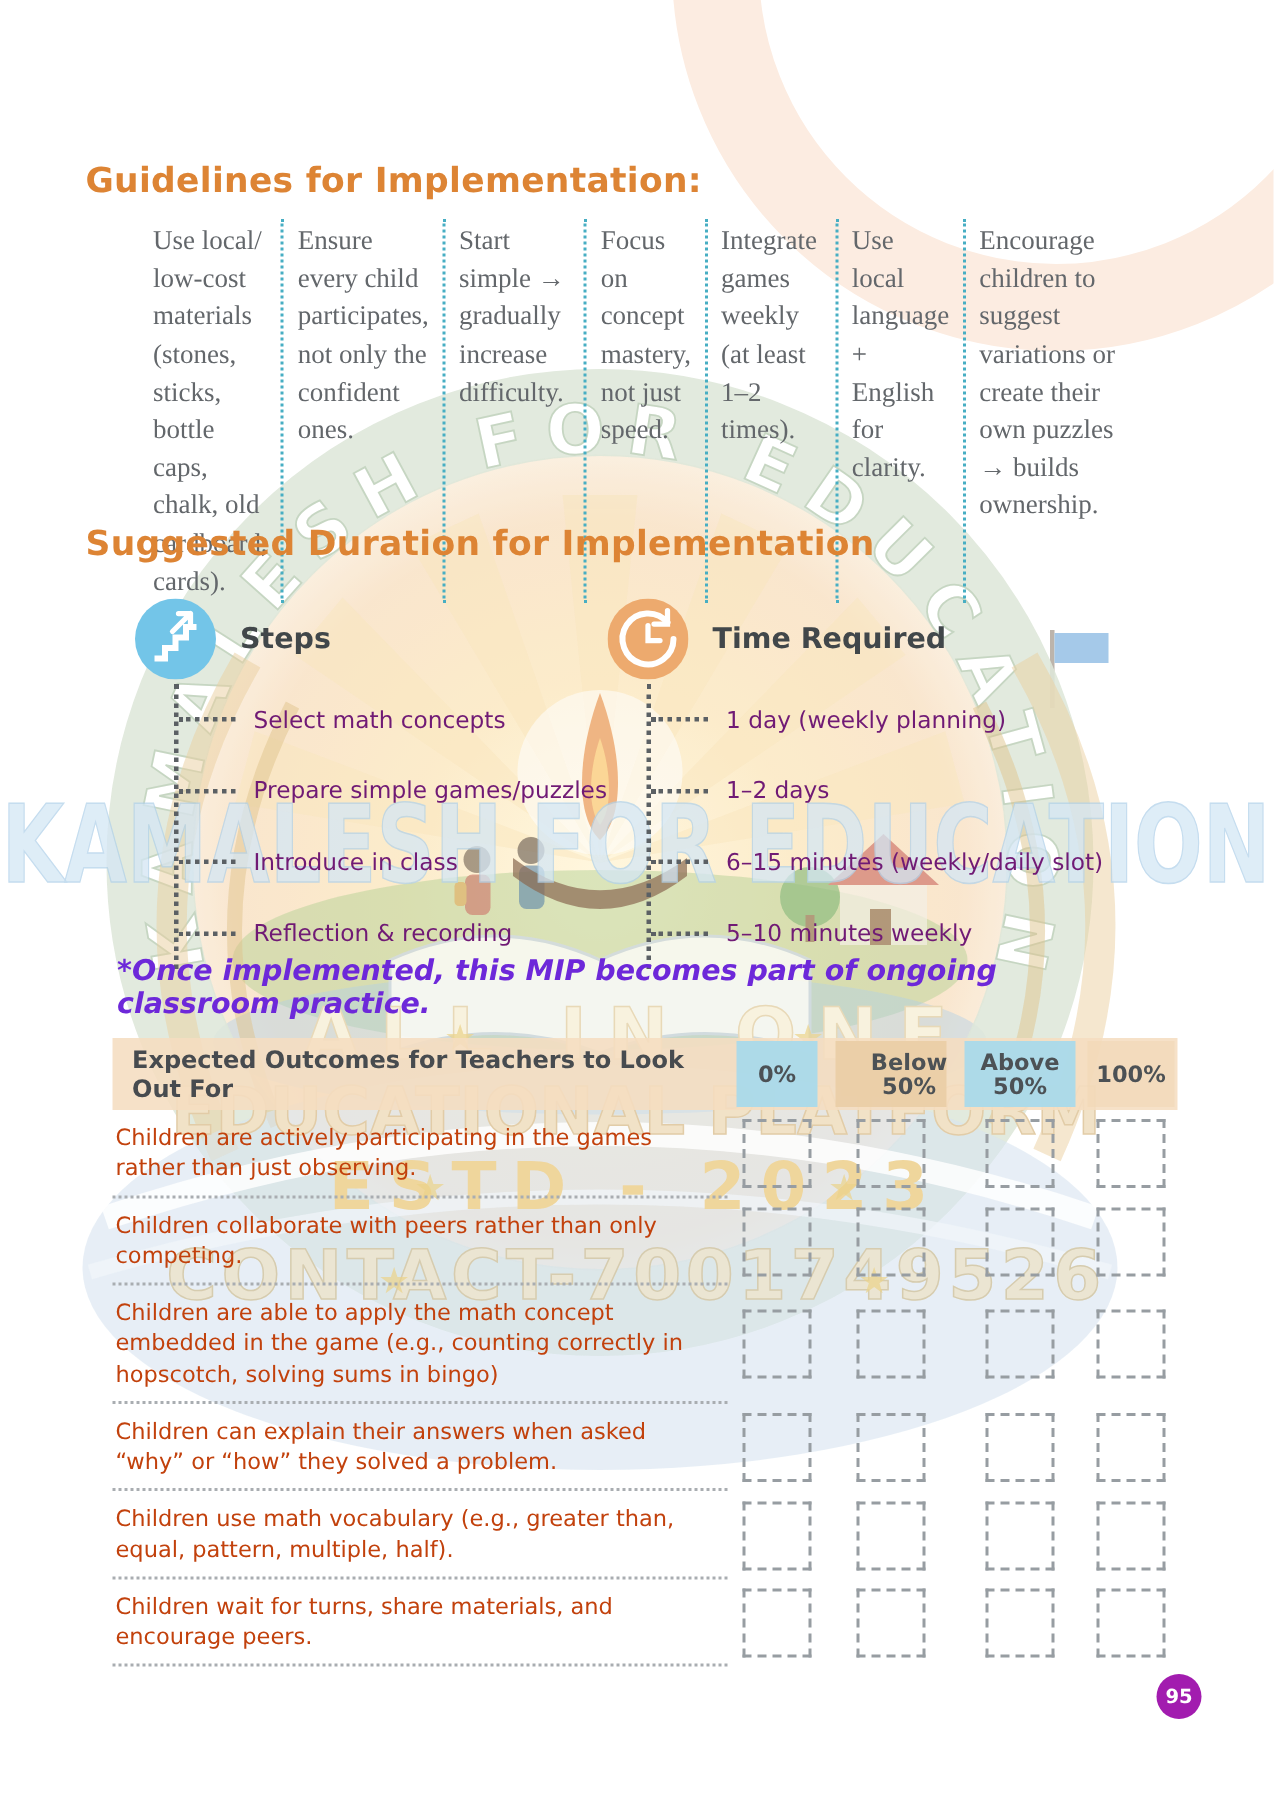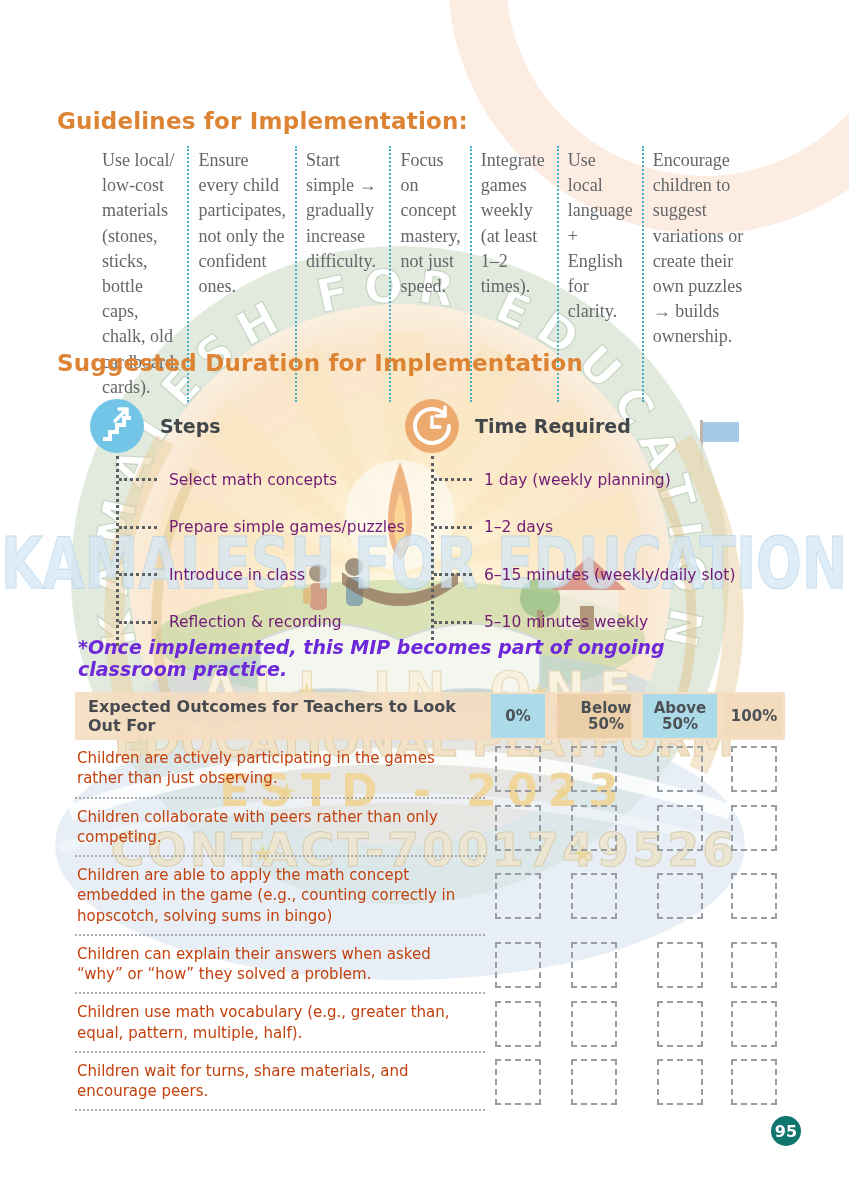--- a/index.html
+++ b/index.html
@@ -69,21 +69,21 @@
   .orow .rtext{
     width:410px;padding:8px 10px 8px 2px;box-sizing:border-box;
     font-size:15px;line-height:1.35;color:#c2410c;
     border-bottom:2px dotted #a9adb1;
   }
   .cbcell{display:flex;align-items:center;justify-content:center;}
   .cbox{width:46px;height:46px;border:2px dashed #979da2;box-sizing:border-box;}
   
   .page-badge{
     position:absolute;left:771px;top:1116px;width:30px;height:30px;border-radius:50%;
-    background:#0f766e;color:#fff;font-size:16px;font-weight:bold;
+    background:#a21caf;color:#fff;font-size:13px;font-weight:bold;
     display:flex;align-items:center;justify-content:center;
   }
 </style>
 </head>
 <body>
 
 <div class="top-ring"></div>
 
 <svg class="watermark" viewBox="0 0 849 1200" xmlns="http://www.w3.org/2000/svg">
   <defs>

